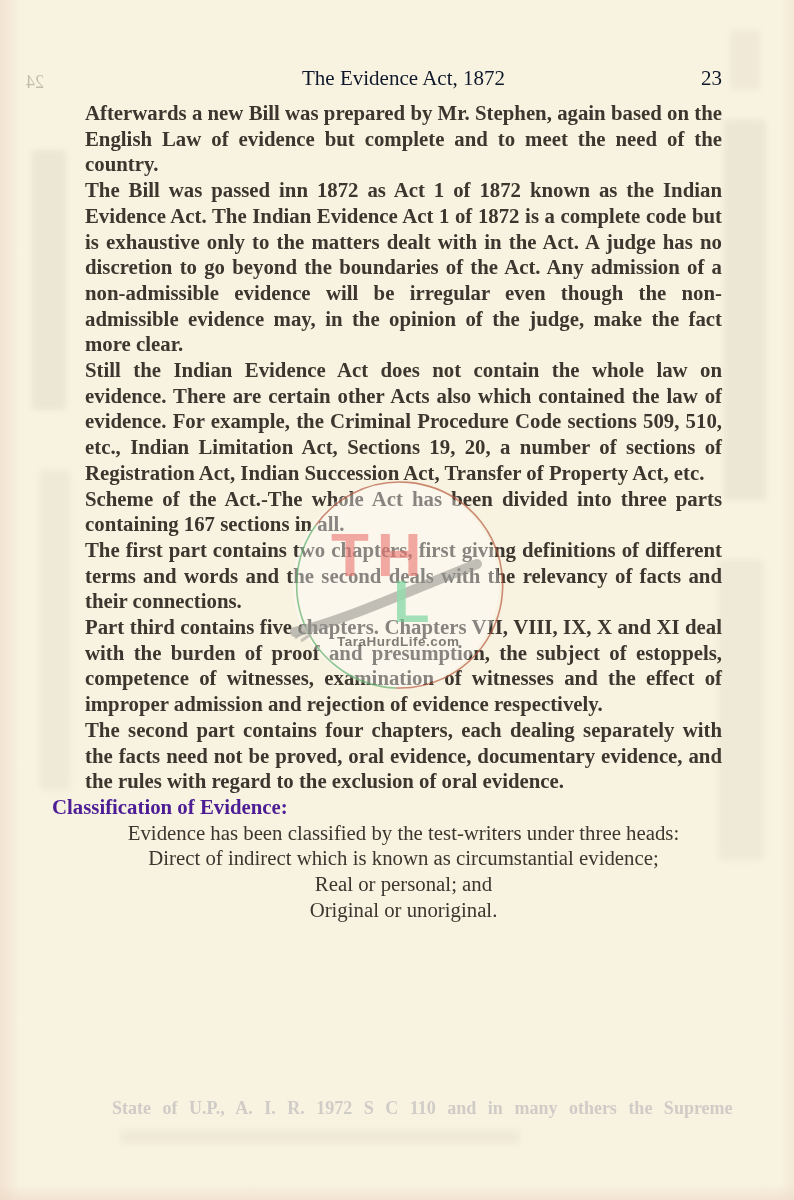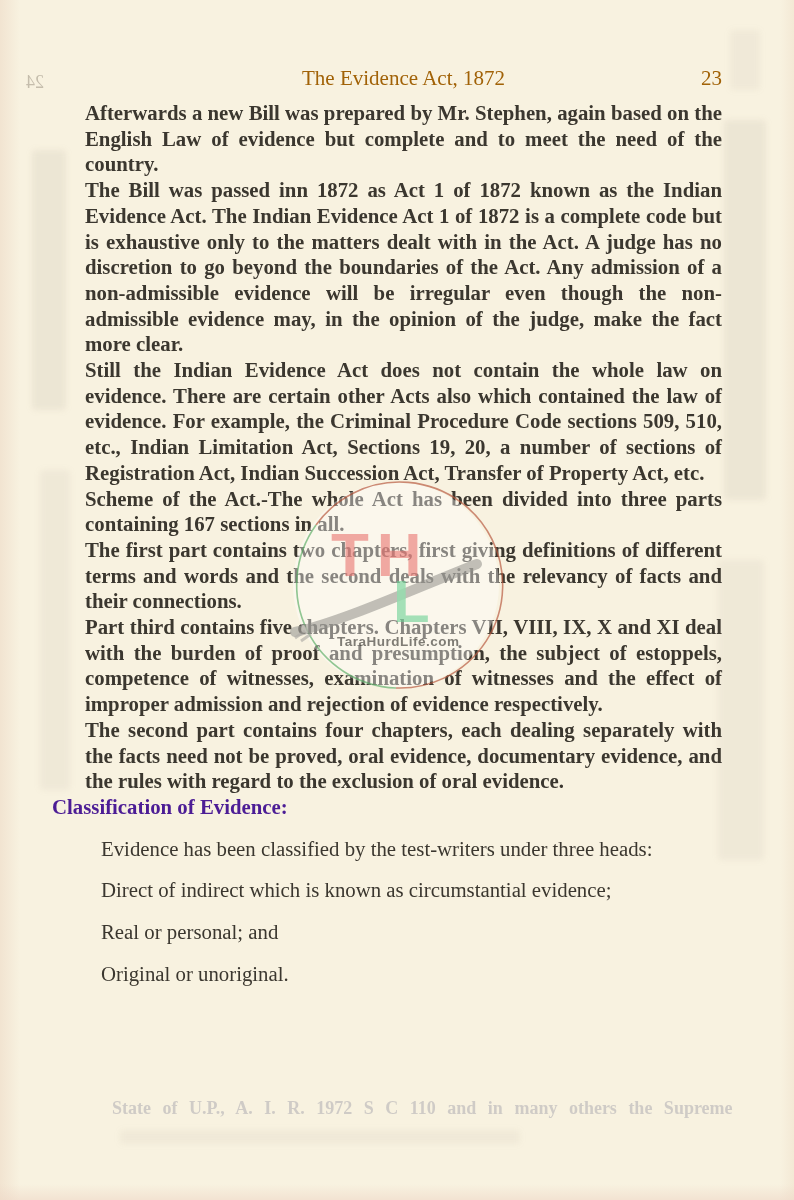--- a/index.html
+++ b/index.html
@@ -7,33 +7,33 @@
     width:794px;height:1200px;overflow:hidden;position:relative;
     font-family:"Liberation Serif", serif;
     background:
       linear-gradient(0deg, rgba(238,214,198,.55) 0, rgba(238,214,198,0) 16px),
       linear-gradient(90deg, rgba(236,216,196,.55) 0, rgba(236,216,196,0) 20px),
       linear-gradient(270deg, rgba(238,222,200,.45) 0, rgba(238,222,200,0) 14px),
       #f8f2e0;
   }
   .page-header{
     position:absolute;left:85px;top:66px;width:637px;height:28px;
-    text-align:center;color:#a16207;font-size:21px;
+    text-align:center;color:#0f172a;font-size:21px;
   }
   .page-num{position:absolute;right:0;top:0;}
   .body-text{
     position:absolute;left:85px;top:100px;width:637px;
     color:#3b372f;font-size:20.8px;line-height:25.7px;
   }
   .para{margin:0;text-align:justify;font-weight:bold;}
   .section-heading{
     margin:0 0 0 -33px;font-size:20.8px;line-height:25.7px;
     font-weight:bold;color:#4c1d95;
   }
-  .plain-line{margin:16px;text-align:left;}
+  .plain-line{margin:0;text-align:center;}
   
   .watermark{position:absolute;left:281px;top:470px;width:230px;height:230px;opacity:.82;}
   
   .bleed-pagenum{
     position:absolute;left:26px;top:72px;font-size:18px;color:rgba(112,102,88,.38);
     transform:scaleX(-1);filter:blur(.5px);
   }
   .bleed-line{
     position:absolute;left:112px;top:1098px;width:632px;
     font-size:18px;color:rgba(128,128,150,.34);word-spacing:7px;

